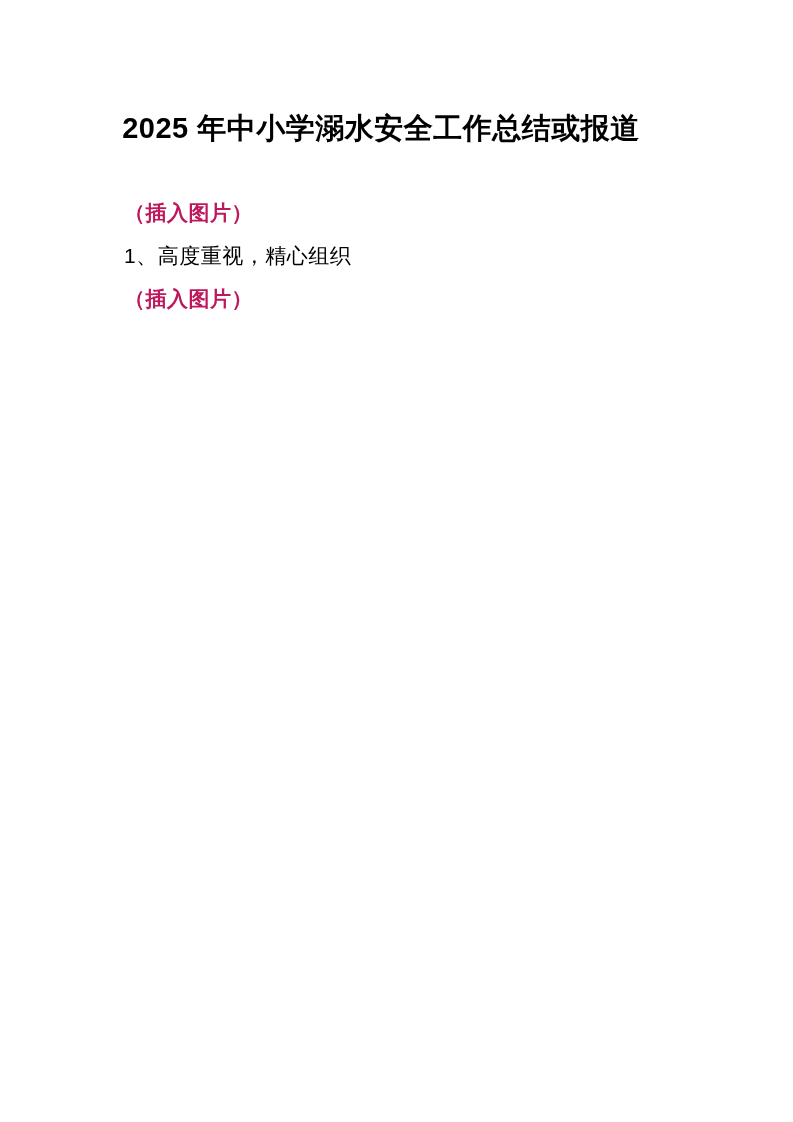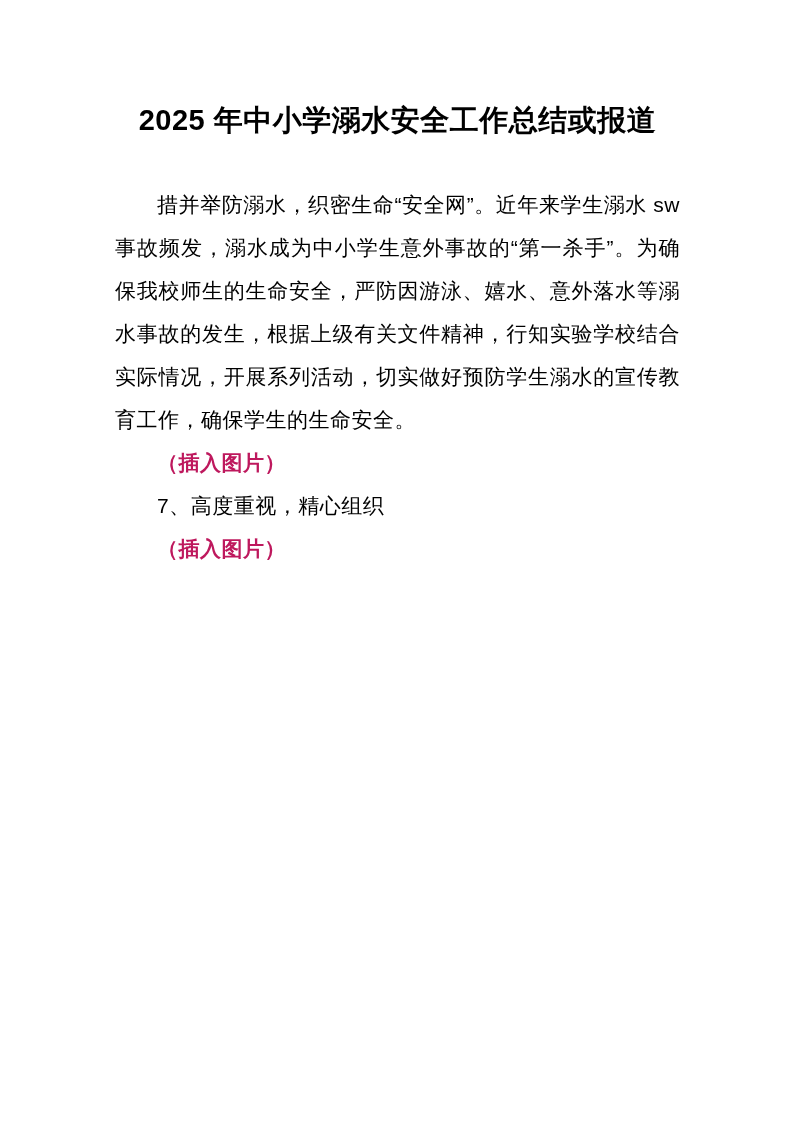--- a/index.html
+++ b/index.html
@@ -5,24 +5,24 @@
 <style>
   html, body {
     margin: 0;
     padding: 0;
     background: #ffffff;
   }
   .doc-page {
     position: relative;
     width: 793px;
     height: 896px;
-    margin: 4px auto;
+    margin: 12px auto;
     background: #ffffff;
     box-sizing: border-box;
-    padding: 96px 113px 0 115px;
+    padding: 96px 113px 0 82px;
     font-family: "Liberation Sans", "DejaVu Sans", sans-serif;
     color: #000000;
     overflow: hidden;
   }
   .doc-title {
     font-size: 29px;
     font-weight: bold;
     text-align: center;
     line-height: 1.4;
     margin: 0 0 42px 0;
@@ -52,23 +52,22 @@
     color: #be185d;
     letter-spacing: 0.5px;
   }
 </style>
 </head>
 <body>
 
 <div class="doc-page">
   <h1 class="doc-title">2025 年中小学溺水安全工作总结或报道</h1>
 
-  <p class="doc-para">措并举防溺水，织密生命“安全网”。近年来学生溺水 sw 事故频发，溺水成为中小学生意外事故的“第一杀手”。为确保我校师生的生命安全，严防因游泳、嬉水、意外落水等溺水事故的发生，根据上级有关文件精神，行知实验学校结合实际情况，开展系列活动，切实做好预防学生溺水的宣传教育工作，确保学生的生命安全。</p>
 
   <p class="doc-image-placeholder">（插入图片）</p>
 
-  <p class="doc-heading">7、高度重视，精心组织</p>
+  <p class="doc-heading">1、高度重视，精心组织</p>
 
 
   <p class="doc-image-placeholder">（插入图片）</p>
 
 
 </div>
 
 </body></html>

